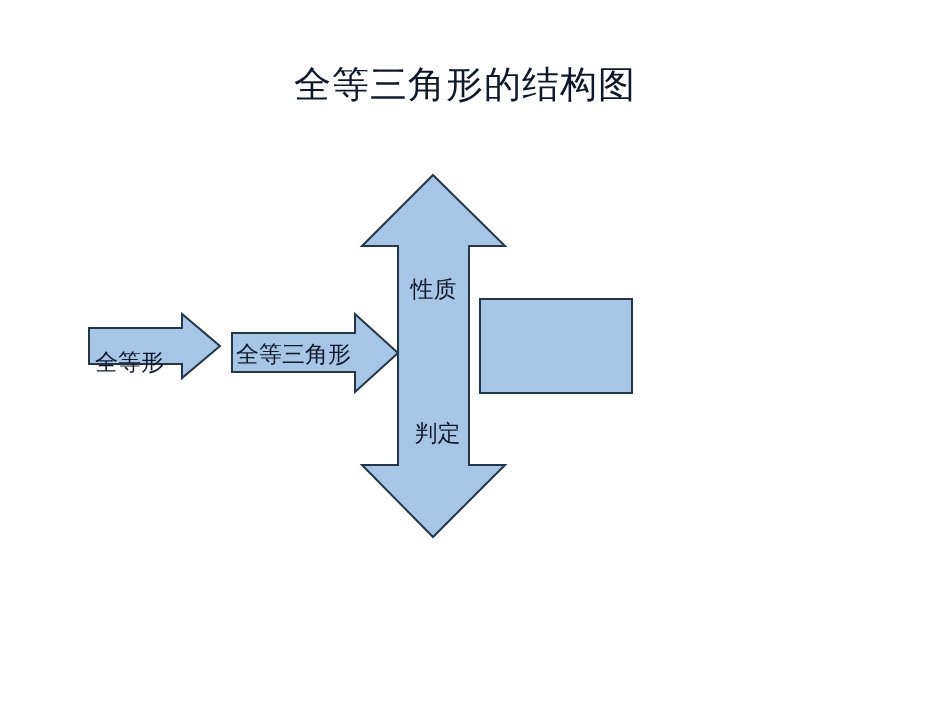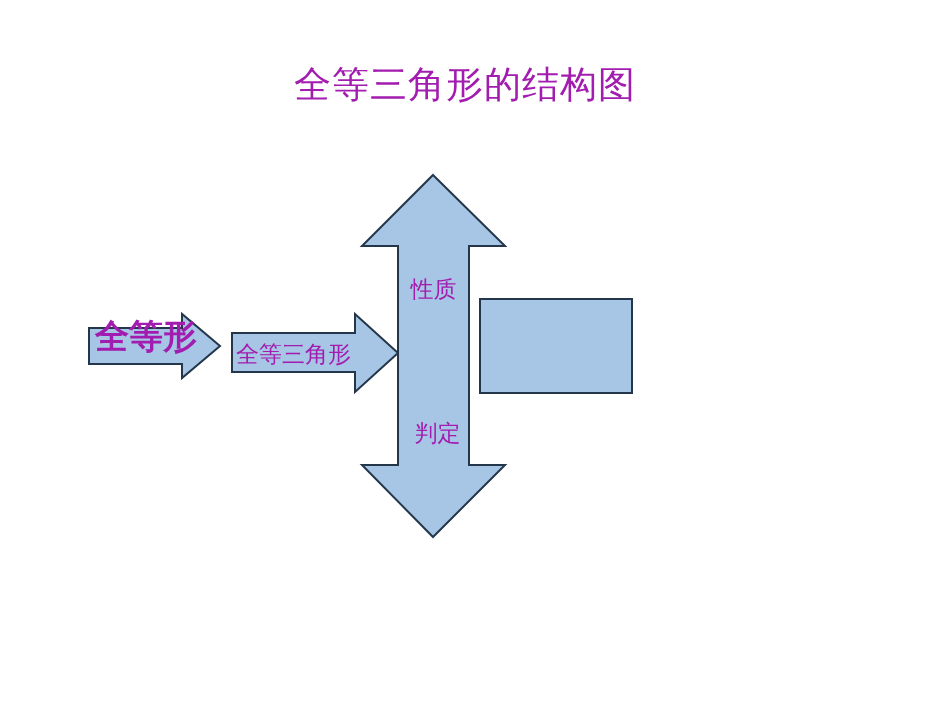--- a/index.html
+++ b/index.html
@@ -4,21 +4,21 @@
 <style>
   html, body { margin: 0; padding: 0; }
   body { background: #ffffff; }
   .slide {
     position: relative;
     width: 950px;
     height: 713px;
     background: #ffffff;
     overflow: hidden;
     font-family: "DejaVu Serif", "Liberation Serif", serif;
-    color: #a21caf;
+    color: #0f172a;
   }
   .slide-title {
     position: absolute;
     top: 66px;
     left: 0;
     width: 930px;
     margin: 0;
     text-align: center;
     font-size: 37px;
     font-weight: normal;
@@ -27,21 +27,21 @@
   }
   svg.shapes {
     position: absolute;
     top: 0; left: 0;
   }
   .label {
     position: absolute;
     white-space: nowrap;
     line-height: 1;
   }
-  .lbl-congruent-shapes   { left: 95px;  top: 319px; font-size: 34px; font-weight: bold; }
+  .lbl-congruent-shapes   { left: 95px;  top: 351px; font-size: 23px; }
   .lbl-congruent-triangles{ left: 236px; top: 343px; font-size: 23px; }
   .lbl-properties { left: 398px; top: 278px; width: 71px; text-align: center; font-size: 23px; }
   .lbl-judgment   { left: 402px; top: 422px; width: 71px; text-align: center; font-size: 23px; }
   .lbl-application {
     left: 484px; top: 335px;
     width: 84px; padding-left: 4px;
     font-size: 24px; line-height: 28px;
     text-indent: 55px;
     white-space: normal;
     word-break: break-all;

